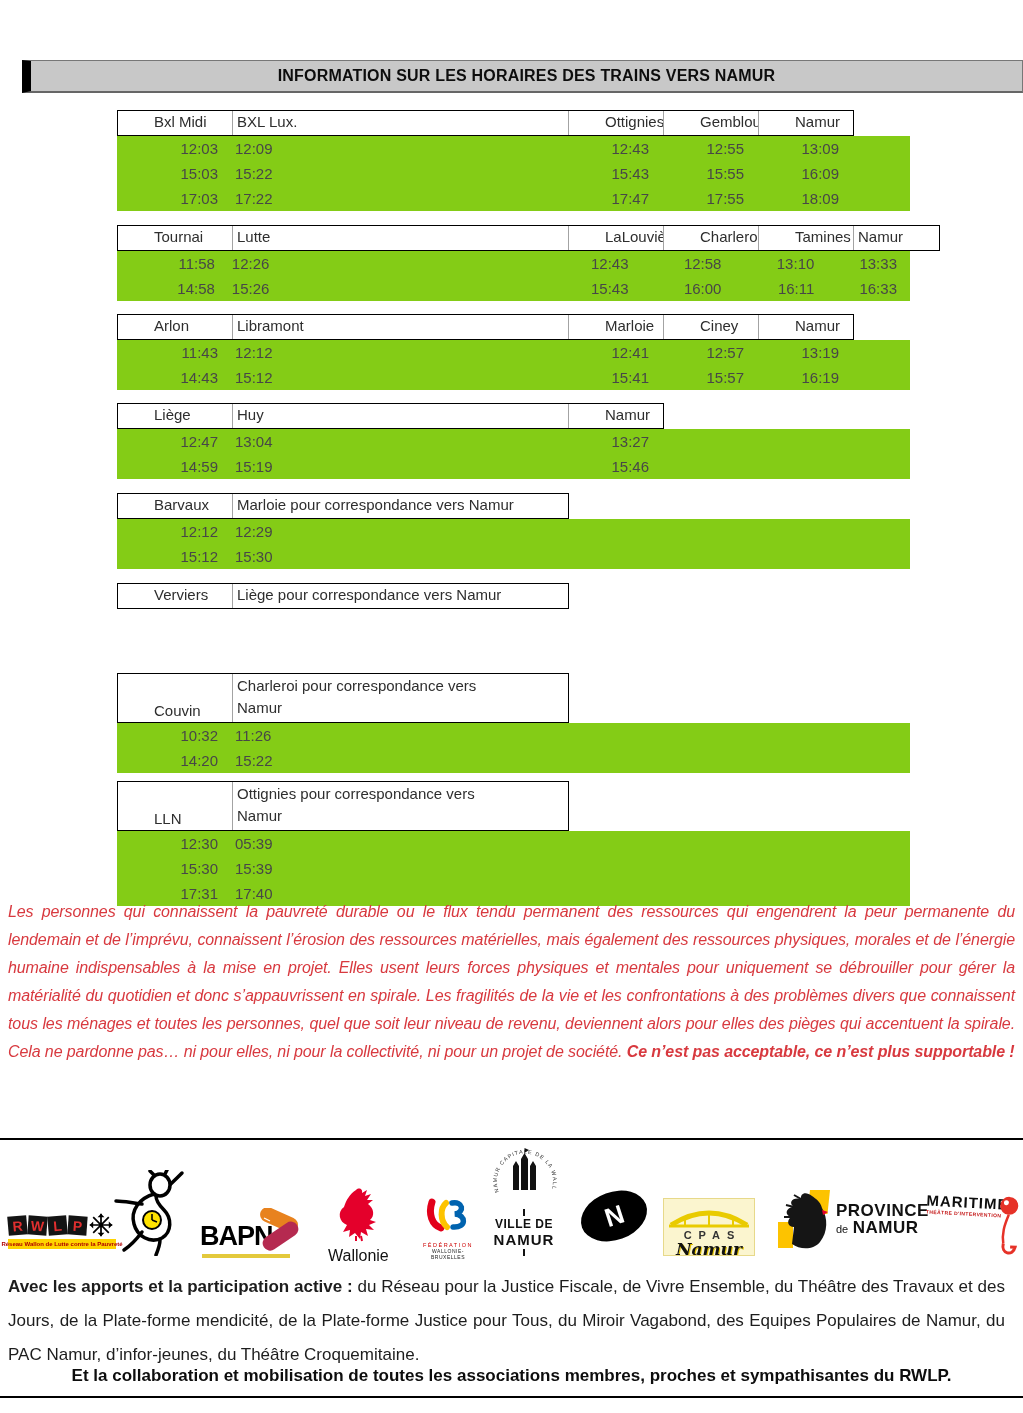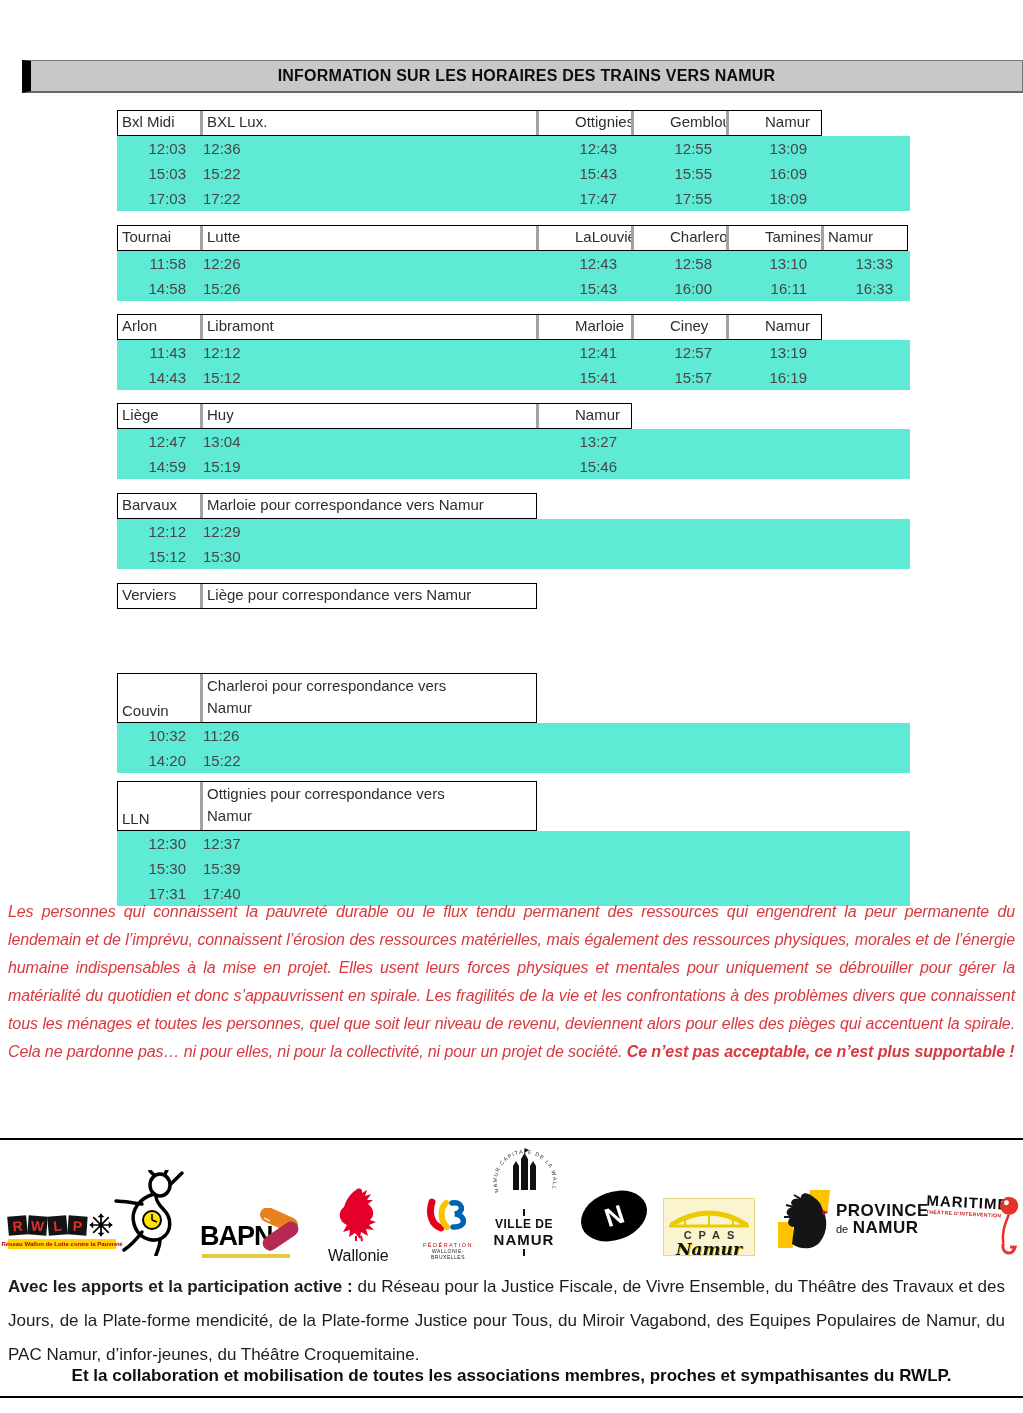--- a/index.html
+++ b/index.html
@@ -8,30 +8,30 @@
 
   
   .titlebar{position:absolute;top:60px;left:22px;right:0;height:30px;background:#c8c8c8;
     border-top:1px solid #777;border-bottom:2px solid #666;border-right:1px solid #777;
     border-left:9px solid #000;display:flex;align-items:center;justify-content:center;
     font-weight:bold;font-size:16px;letter-spacing:.2px;color:#0d0d0d;}
 
   
   .tbl{position:absolute;left:117px;font-size:15px;color:#2e2e2e;}
   .thead{display:flex;border:1px solid #000;background:#fff;width:max-content;}
-  .th{box-sizing:border-box;height:24px;line-height:22px;padding-left:4px;border-left:3px solid #a3a3a3;
+  .th{box-sizing:border-box;height:24px;line-height:22px;padding-left:4px;border-left:1px solid #a3a3a3;
       background:#fff;white-space:nowrap;overflow:hidden;}
   .th:first-child{border-left:none;}
   .thead.double .th{height:48px;}
   .th.bot{display:flex;align-items:flex-end;padding-bottom:3px;line-height:17px;}
   .hwrap{display:block;width:275px;white-space:normal;line-height:22px;padding-top:1px;}
-  .tbody{background:#5eead4;width:793px;color:#474747;}
+  .tbody{background:#84cc16;width:793px;color:#474747;}
   .row{display:flex;height:25px;line-height:25px;}
   .cell{box-sizing:border-box;white-space:nowrap;}
-  .w0{width:82px;}.w1{width:336px;}.wn{width:95px;padding-left:36px;}.w5{width:86px;}
+  .w0{width:82px;margin-left:32px;}.w1{width:336px;}.wn{width:95px;padding-left:36px;}.w5{width:86px;}
   .ar{text-align:right;padding-right:13px;}
   .al{padding-left:4px;}
 
   
   .redpara{position:absolute;left:8px;right:8px;top:898px;color:#d8393f;font-style:italic;
     font-size:16px;line-height:28px;text-align:justify;letter-spacing:-.1px;}
   .redpara .b{font-weight:bold;}
 
   .hr1{position:absolute;left:0;right:0;top:1138px;height:2px;background:#000;}
   .hr2{position:absolute;left:0;right:0;top:1396px;height:2px;background:#000;}
@@ -119,21 +119,21 @@
     <div class="thead">
       <div class="th w0">Bxl Midi</div>
       <div class="th w1">BXL Lux.</div>
       <div class="th wn">Ottignies</div>
       <div class="th wn">Gembloux</div>
       <div class="th wn">Namur</div>
     </div>
     <div class="tbody">
       <div class="row">
         <div class="cell w0 ar">12:03</div>
-        <div class="cell w1 al">12:36</div>
+        <div class="cell w1 al">12:09</div>
         <div class="cell wn ar">12:43</div>
         <div class="cell wn ar">12:55</div>
         <div class="cell wn ar">13:09</div>
       </div>
       <div class="row">
         <div class="cell w0 ar">15:03</div>
         <div class="cell w1 al">15:22</div>
         <div class="cell wn ar">15:43</div>
         <div class="cell wn ar">15:55</div>
         <div class="cell wn ar">16:09</div>
@@ -269,21 +269,21 @@
   <div class="tbl" style="top:781px">
     <div class="thead double">
       <div class="th w0 bot">LLN</div>
       <div class="th w1">
           <span class="hwrap">Ottignies pour correspondance vers Namur</span>
         </div>
     </div>
     <div class="tbody">
       <div class="row">
         <div class="cell w0 ar">12:30</div>
-        <div class="cell w1 al">12:37</div>
+        <div class="cell w1 al">05:39</div>
       </div>
       <div class="row">
         <div class="cell w0 ar">15:30</div>
         <div class="cell w1 al">15:39</div>
       </div>
       <div class="row">
         <div class="cell w0 ar">17:31</div>
         <div class="cell w1 al">17:40</div>
       </div>
     </div>

